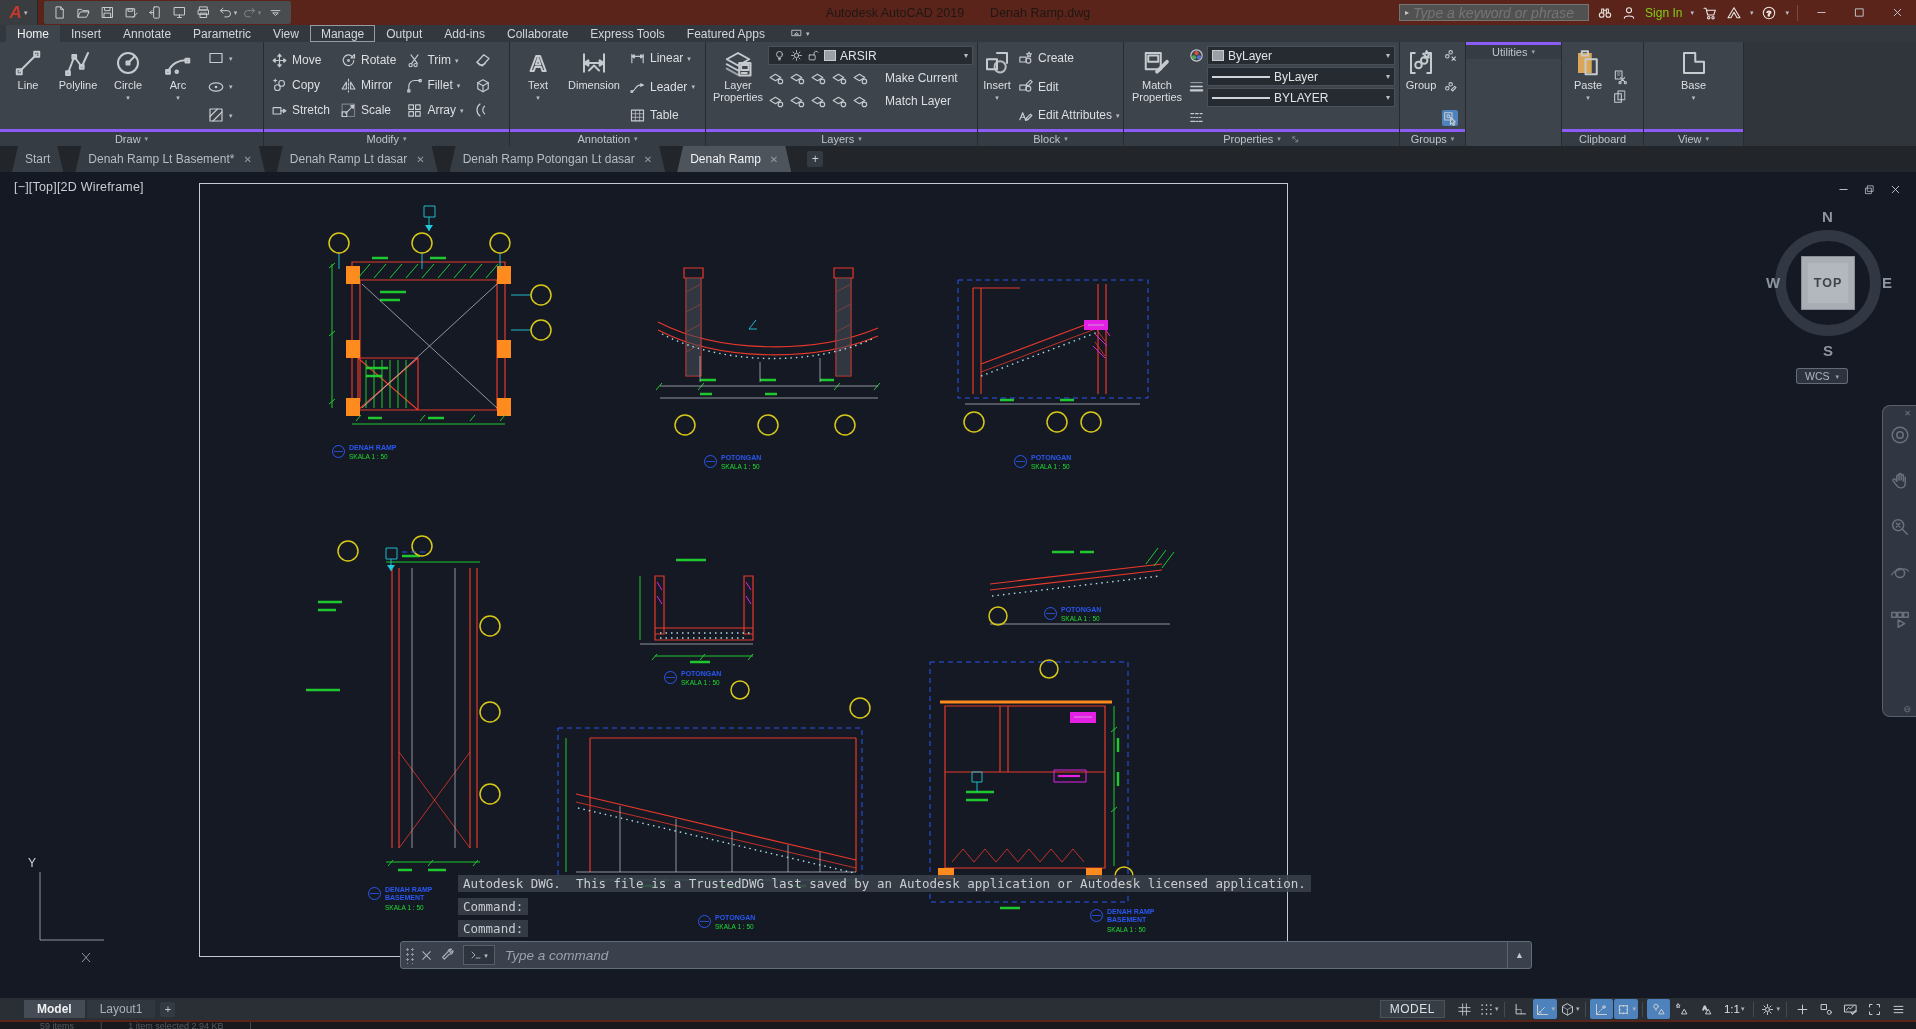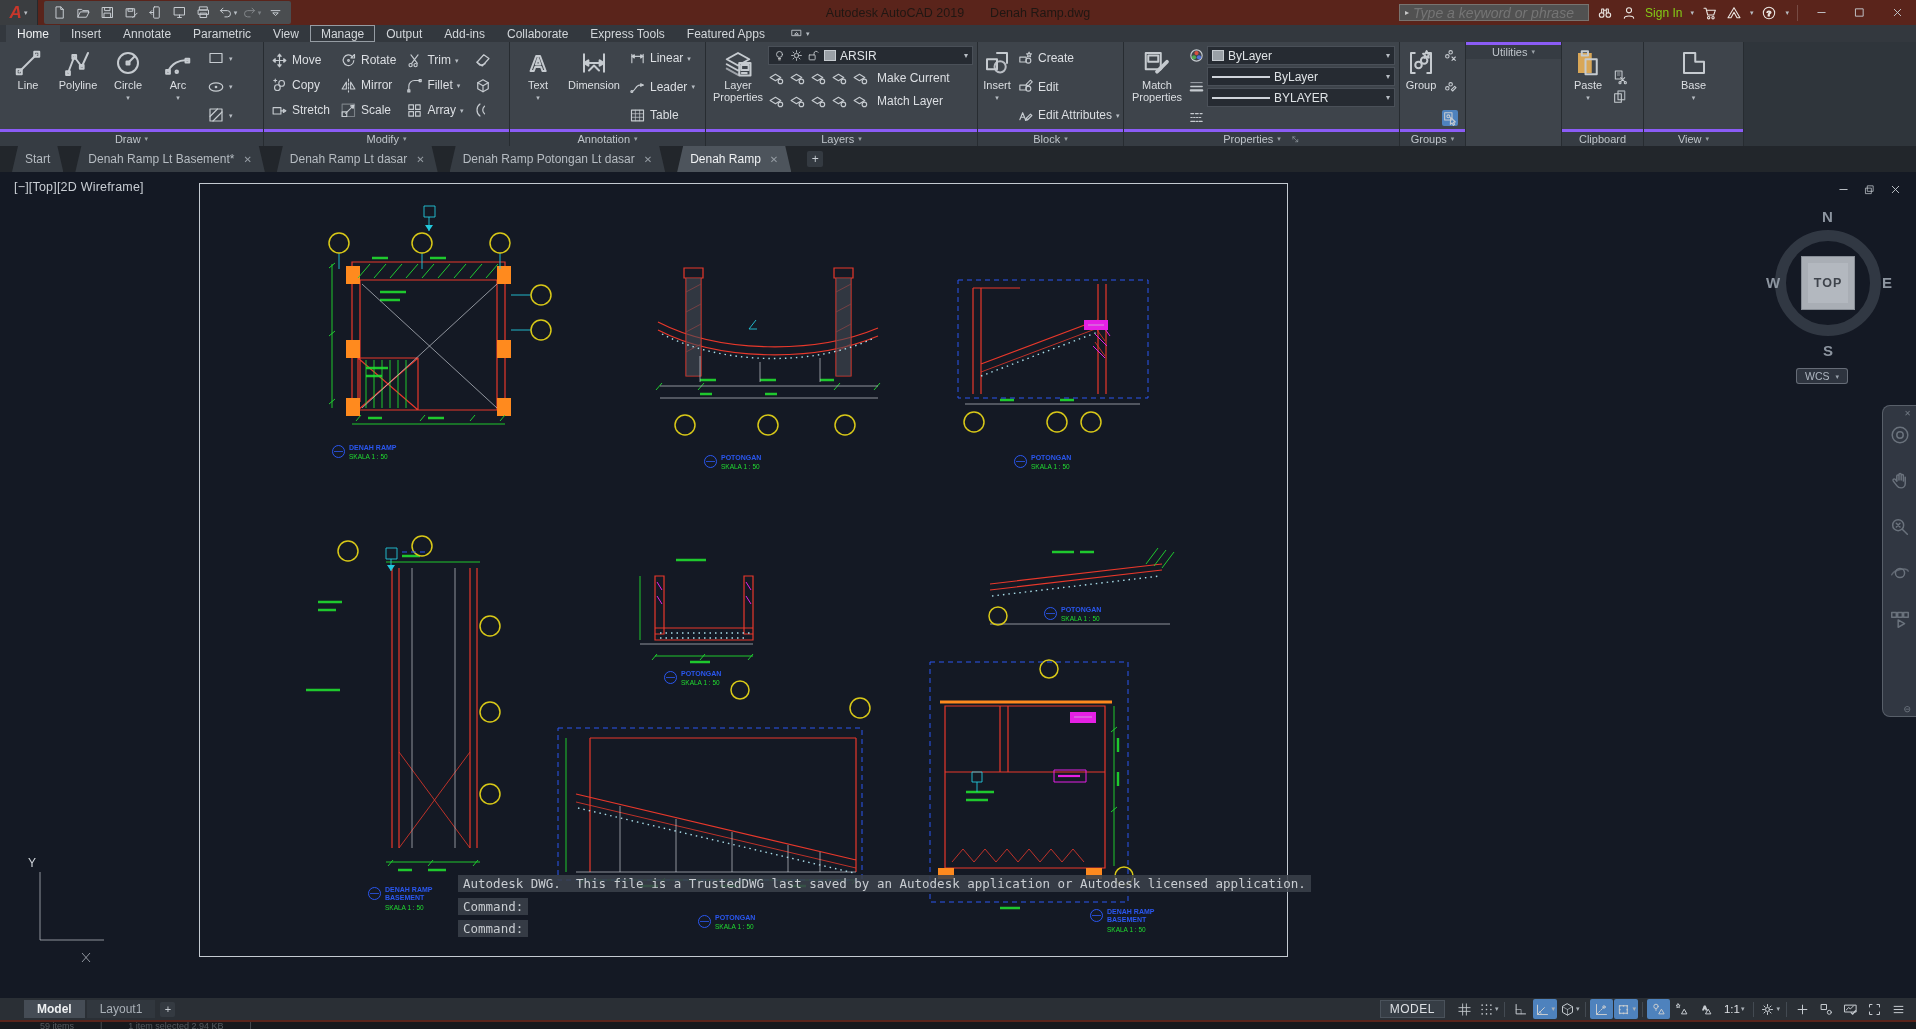--- a/index.html
+++ b/index.html
@@ -56,21 +56,21 @@
   .smbtn .ic{width:17px;height:17px}
   .mgrid{display:grid;grid-template-rows:repeat(3,25px);grid-auto-flow:column;column-gap:4px;align-content:center}
   .iconly .ic{width:18px;height:18px}
   .combo{height:19px;background:#262b32;border:1px solid #4a5058;display:flex;align-items:center;gap:4px;padding:0 4px;color:#dfe3e6;font-size:12px}
   .combo .sw{width:12px;height:11px;background:#9aa0a6;border:1px solid #c6cbd0}
   .combo .dd{margin-left:auto;font-size:8px;color:#b8bec4}
   .combo .lineg{width:58px;height:2px;background:#cfd4da}
   .combo .ic{width:14px;height:14px}
   .ltoolrow{display:flex;align-items:center;gap:4px;height:21px}
   .ltoolrow .ic{width:17px;height:17px}
-  .ltoolrow .tlbl{font-size:12px;color:#dcdfe3;margin-left:4px;white-space:nowrap}
+  .ltoolrow .tlbl{font-size:12px;color:#dcdfe3;margin-left:12px;white-space:nowrap}
   .selbtn{background:#4e82bd;border-radius:2px}
 
   
   #filetabs{height:26px;background:#22262b;display:flex;align-items:stretch;padding-left:12px;gap:12px;flex:0 0 auto}
   .ftab{padding:0 13px;background:#363c43;color:#b6bcc2;font-size:12px;display:flex;align-items:center;gap:9px;clip-path:polygon(6px 0,calc(100% - 6px) 0,100% 100%,0 100%);white-space:nowrap}
   .ftab.active{background:#4d545c;color:#f0f2f4}
   .fx{font-size:10px;color:#959ca3}
   .fplus{width:16px;height:16px;background:#343a41;color:#c6ccd2;border-radius:2px;align-self:center;display:flex;align-items:center;justify-content:center;font-size:12px;margin-left:4px}
 
   
@@ -1472,20 +1472,43 @@
           <span class="vt-t"><span class="vt-nm"><span class="vt-n">DENAH RAMP</span><span class="vt-n">BASEMENT</span></span><span class="vt-s">SKALA 1 : 50</span></span>
         </div>
       </div>
 
     <div class="clog" style="left:458px;top:703px">Autodesk DWG.  This file is a TrustedDWG last saved by an Autodesk application or Autodesk licensed application.</div>
     <div id="cmdhist">
         <div class="clog" style="left: 458px; top: 726px;">Command:</div>
         <div class="clog" style="left: 458px; top: 748px;">Command:</div>
       </div>
 
+    <div id="cmdbar">
+      <div id="cmd-grip"></div>
+      <span class="ic cmd-ic" style="width:13px;height:13px">
+          <svg viewBox="0 0 24 24">
+            <use href="#i-winclose"></use>
+          </svg>
+        </span>
+      <span class="ic cmd-ic">
+          <svg viewBox="0 0 24 24">
+            <use href="#i-wrench"></use>
+          </svg>
+        </span>
+      <span id="cmd-prompt">
+          <span class="ic">
+            <svg viewBox="0 0 24 24">
+              <use href="#i-cmd"></use>
+            </svg>
+          </span>
+          <span class="ddc">▾</span>
+        </span>
+      <span id="cmd-input">Type a command</span>
+      <span id="cmd-up">▲</span>
+    </div>
   </div>
 
   <footer id="statusbar">
     <div id="lt-tabs">
         <span class="lttab active">Model</span>
         <span class="lttab">Layout1</span>
         <span class="ltplus">+</span>
       </div>
     <div id="st-right">
       <span id="model-btn">MODEL</span>

